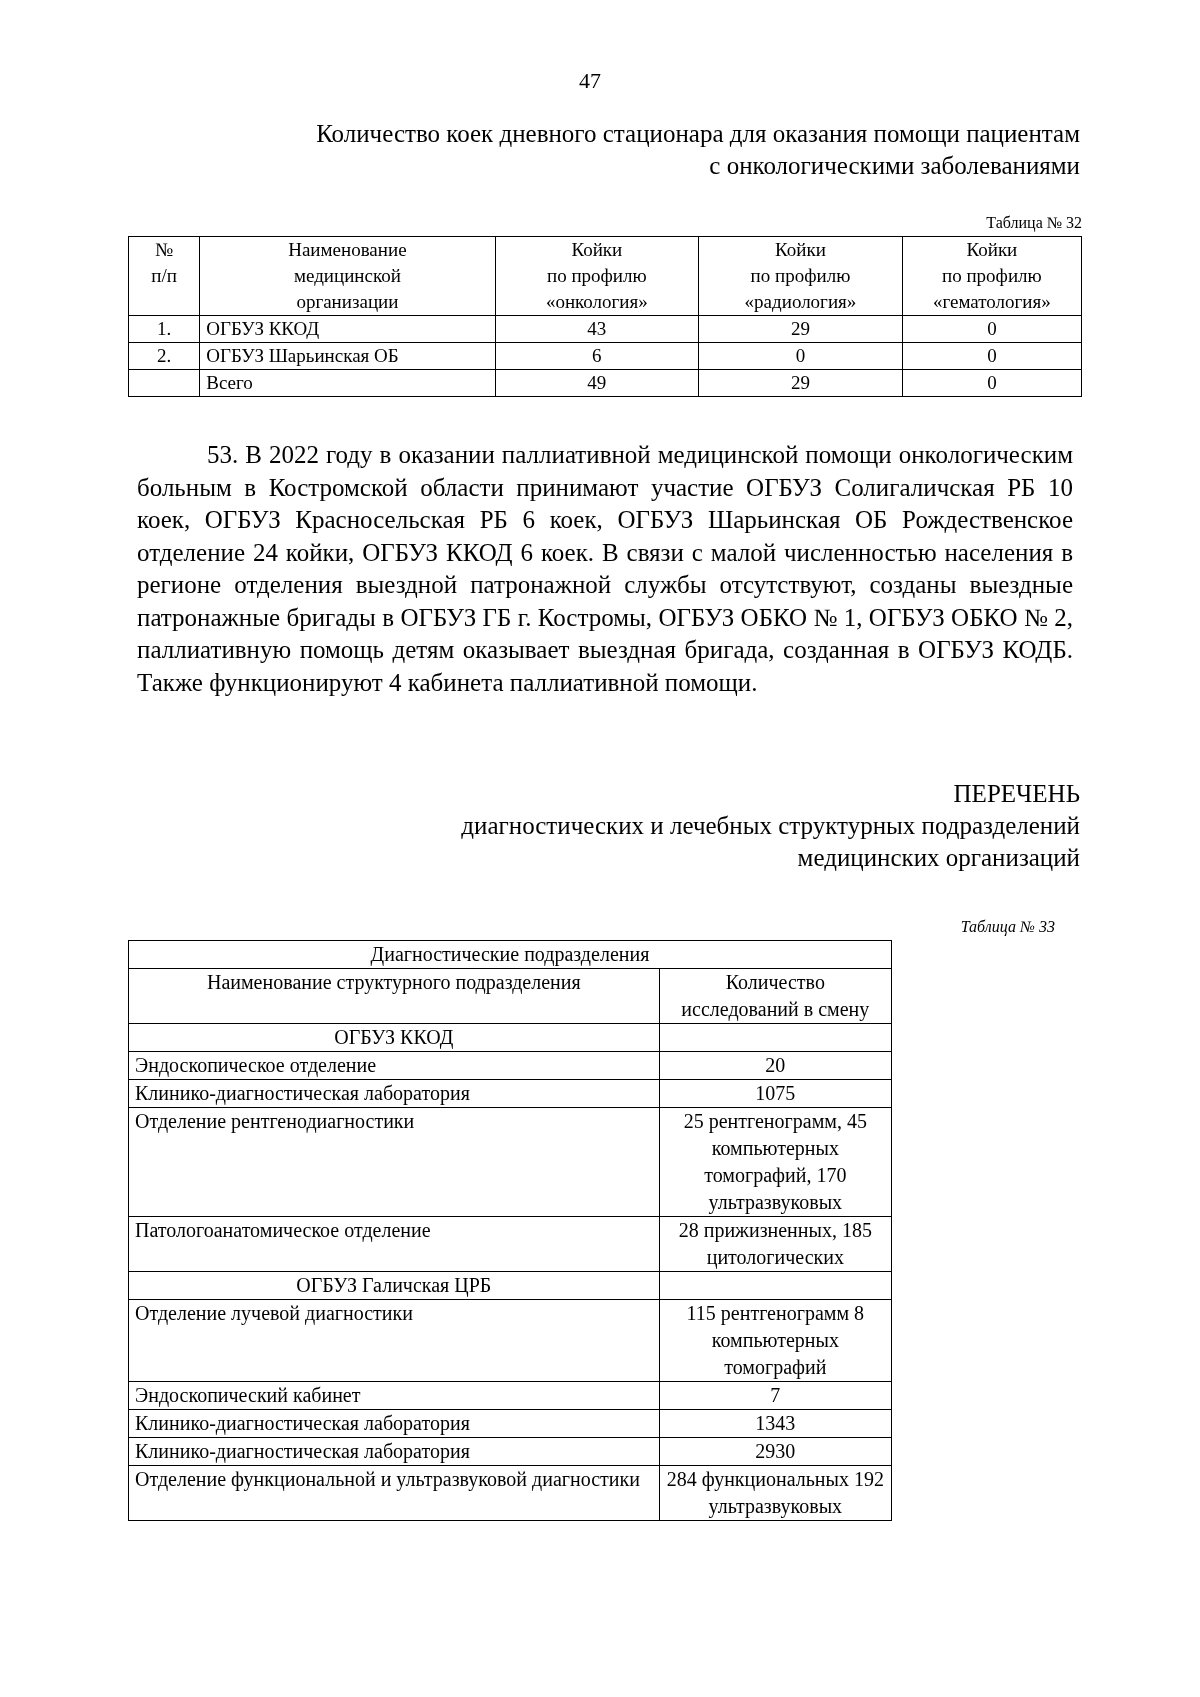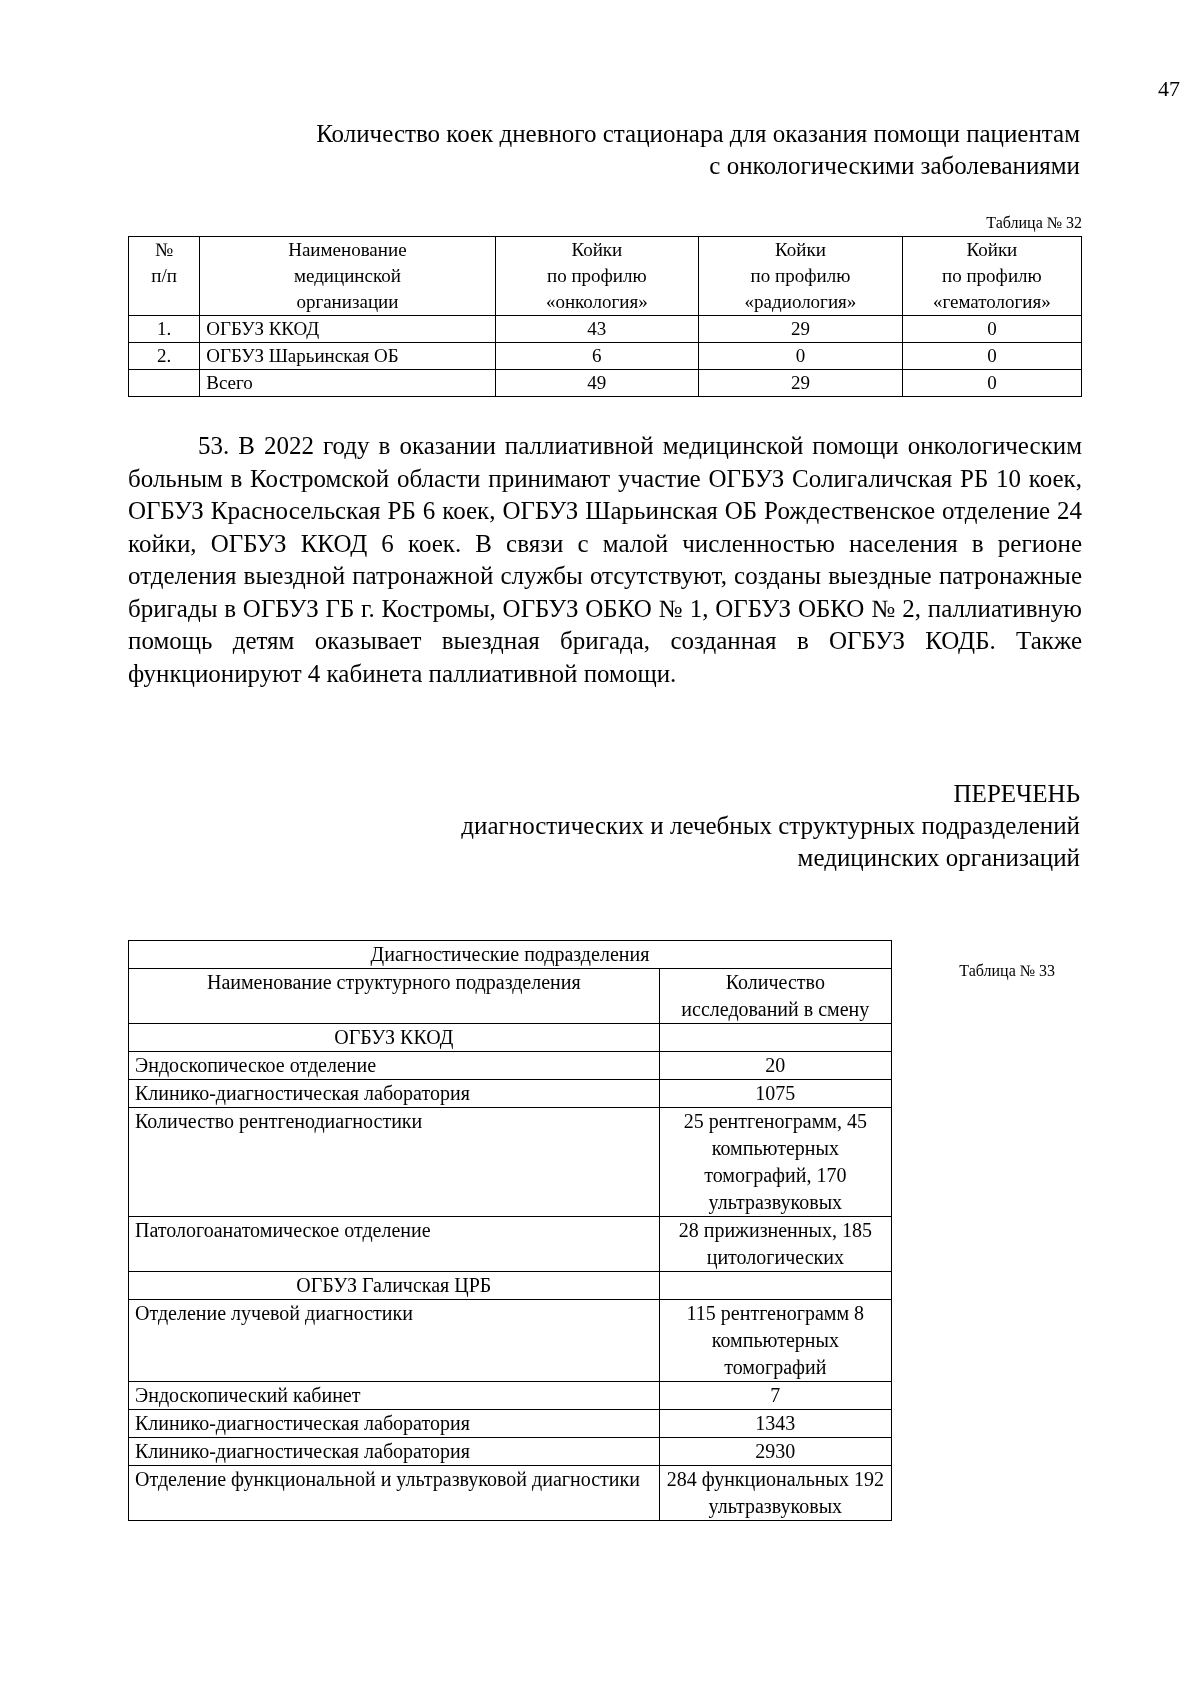--- a/index.html
+++ b/index.html
@@ -1,27 +1,27 @@
 <!DOCTYPE html>
 <html><head>
 <meta charset="utf-8">
 <style>
   html, body { margin: 0; padding: 0; background: #ffffff; }
   body { width: 1200px; height: 1697px; position: relative; font-family: "Liberation Serif", serif; color: #000; overflow: hidden; }
-  .page-num { position: absolute; top: 68px; left: 0; width: 1180px; text-align: right; font-size: 22px; margin-top: 8px; }
+  .page-num { position: absolute; top: 68px; left: 0; width: 1180px; text-align: center; font-size: 22px; }
   .title { position: absolute; left: 120px; width: 960px; text-align: right; font-size: 25px; line-height: 32px; }
   .title1 { top: 118px; }
   .tcap { position: absolute; font-size: 16px; }
   table { border-collapse: collapse; position: absolute; font-size: 19px; }
   td { border: 1.5px solid #000; padding: 0 6px; line-height: 24px; vertical-align: top; }
   .c { text-align: center; }
   .t32 { top: 236px; left: 128px; width: 954px; }
   .t32 td { line-height: 26px; }
   .para { position: absolute; top: 430px; left: 128px; width: 954px; font-size: 25px; line-height: 32.5px; text-align: justify; }
-  .para p { margin: 0; text-indent: 70px; }
+  .para p { margin: 9px; text-indent: 70px; }
   .title2 { top: 778px; }
   .t33 { top: 940px; left: 128px; width: 764px; }
   .t33 td { line-height: 27px; font-size: 20px; }
 </style>
 </head>
 <body>
 
 <div class="page-num">47</div>
 
 <div class="title title1">
@@ -74,21 +74,21 @@
 <div class="para">
   <p>53. В 2022 году в оказании паллиативной медицинской помощи онкологическим больным в Костромской области принимают участие ОГБУЗ Солигаличская РБ 10 коек, ОГБУЗ Красносельская РБ 6 коек, ОГБУЗ Шарьинская ОБ Рождественское отделение 24 койки, ОГБУЗ ККОД 6 коек. В связи с малой численностью населения в регионе отделения выездной патронажной службы отсутствуют, созданы выездные патронажные бригады в ОГБУЗ ГБ г. Костромы, ОГБУЗ ОБКО № 1, ОГБУЗ ОБКО № 2, паллиативную помощь детям оказывает выездная бригада, созданная в ОГБУЗ КОДБ. Также функционируют 4 кабинета паллиативной помощи.</p>
 </div>
 
 <div class="title title2">
   <div>ПЕРЕЧЕНЬ</div>
   <div>диагностических и лечебных структурных подразделений</div>
   <div>медицинских организаций</div>
 </div>
 
-<div class="tcap" style="top:962px; right:145px;">Таблица № 33</div>
+<div class="tcap" style="top:918px; right:145px;font-style:italic;">Таблица № 33</div>
 
 <table class="t33">
   <colgroup>
       <col style="width:686px">
       <col style="width:268px">
     </colgroup>
   <tbody>
       <tr>
         <td class="c" colspan="2">Диагностические подразделения</td>
       </tr>
@@ -102,21 +102,21 @@
       </tr>
   <tr>
         <td>Эндоскопическое отделение</td>
         <td class="c">20</td>
       </tr>
   <tr>
         <td>Клинико-диагностическая лаборатория</td>
         <td class="c">1075</td>
       </tr>
   <tr>
-        <td>Количество рентгенодиагностики</td>
+        <td>Отделение рентгенодиагностики</td>
         <td class="c">25 рентгенограмм, 45 компьютерных томографий, 170 ультразвуковых</td>
       </tr>
   <tr>
         <td>Патологоанатомическое отделение</td>
         <td class="c">28 прижизненных, 185 цитологических</td>
       </tr>
   <tr>
         <td class="c">ОГБУЗ Галичская ЦРБ</td>
         <td class="c"></td>
       </tr>

